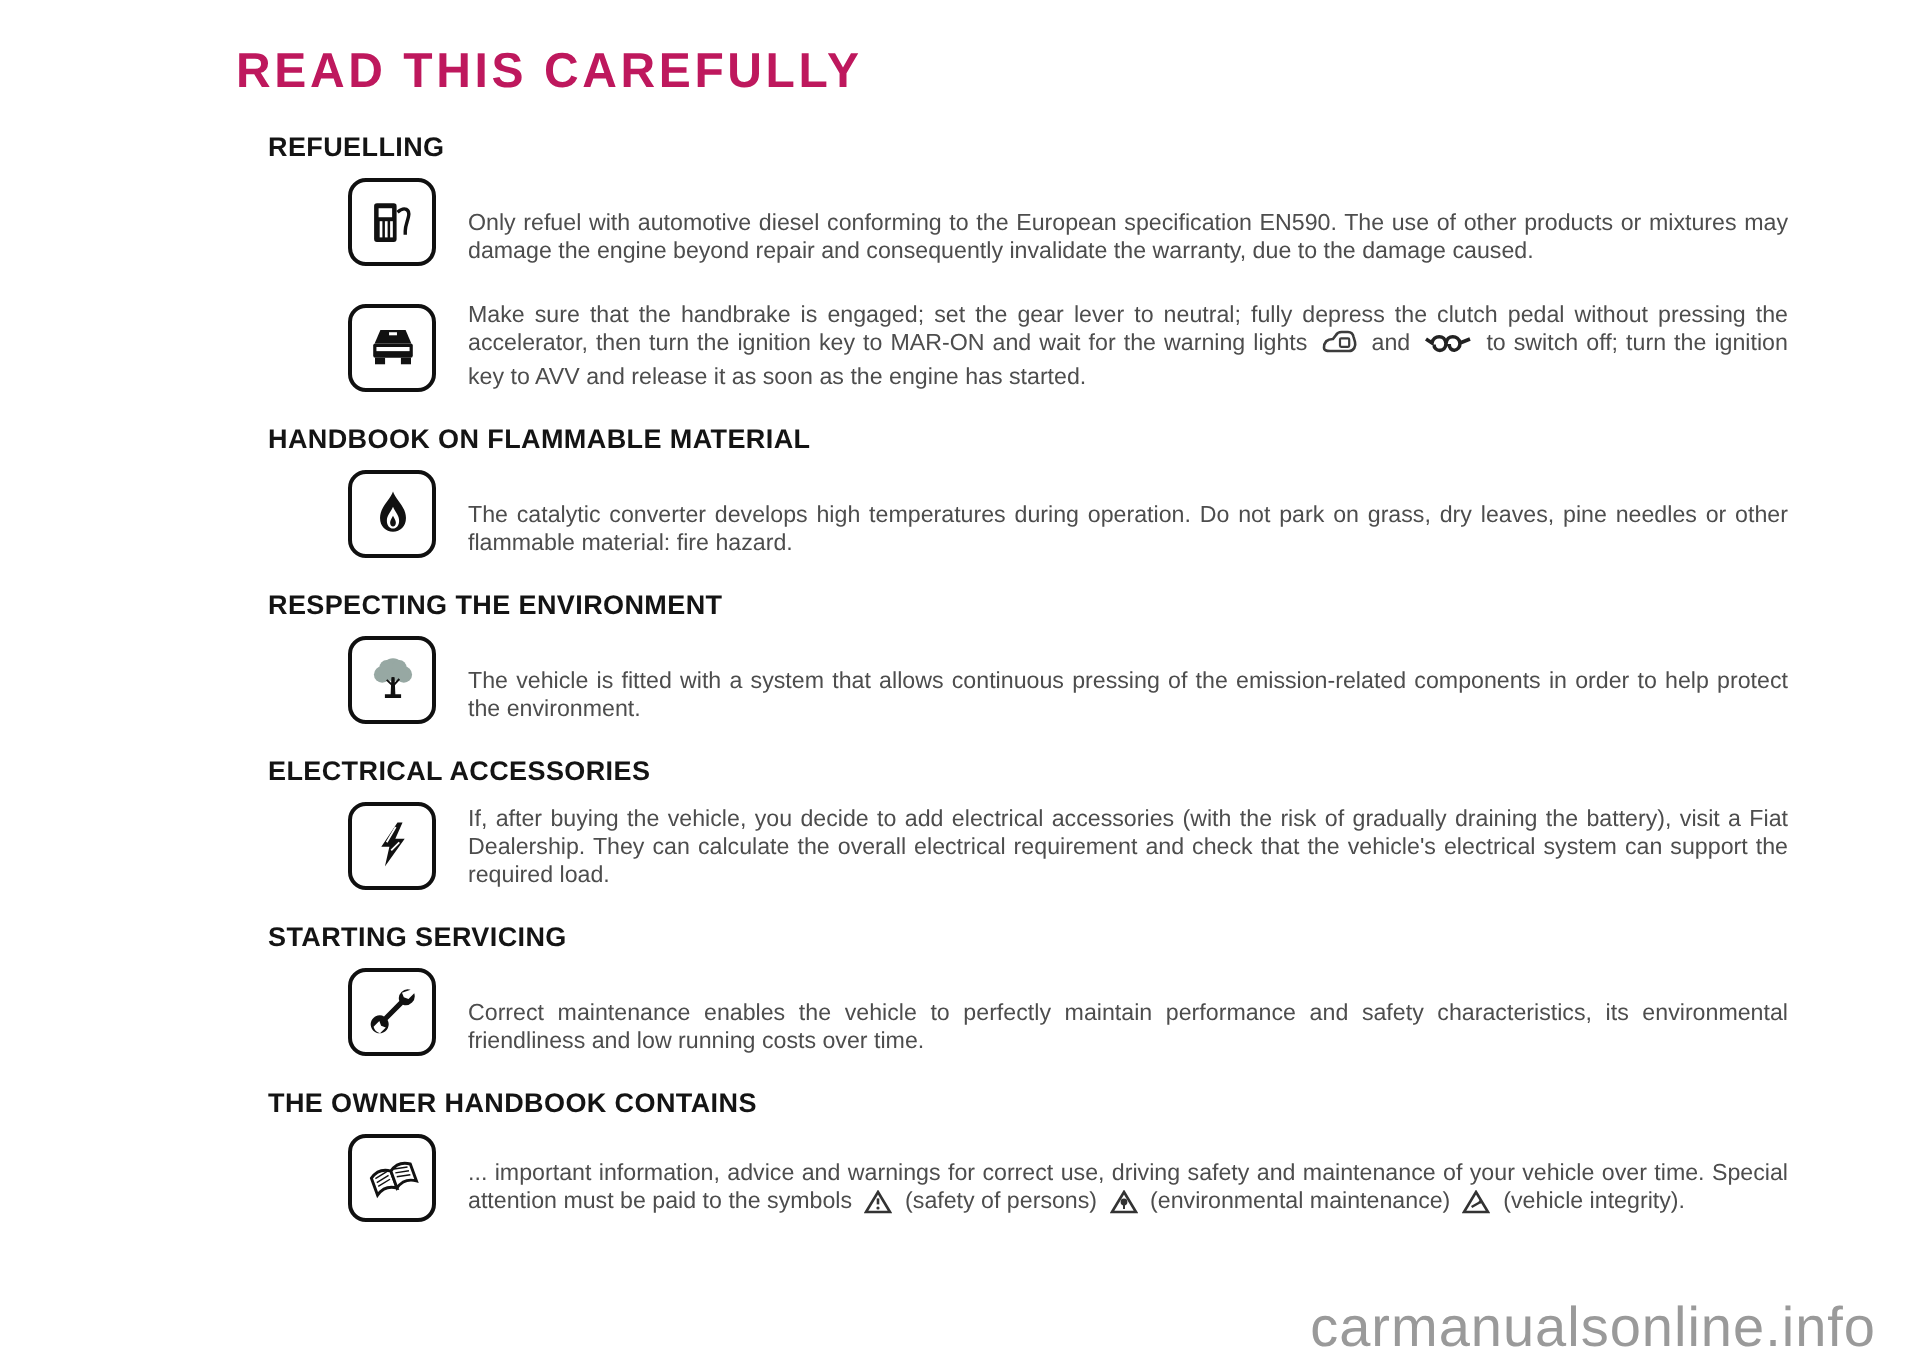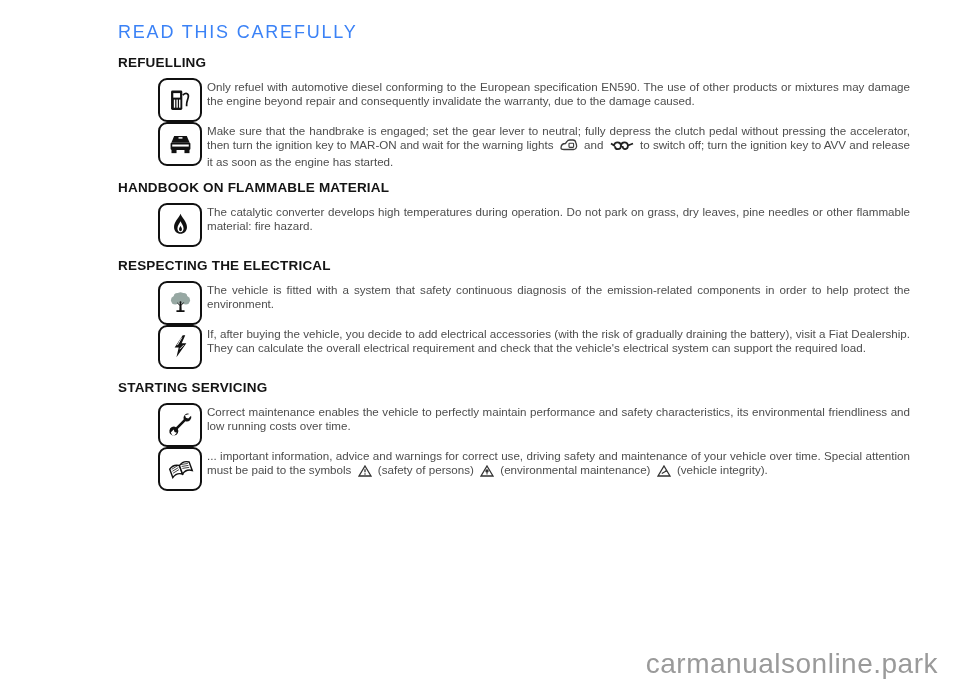--- a/index.html
+++ b/index.html
@@ -6,37 +6,37 @@
   body{
     width:960px;height:686px;
     background:#ffffff;
     font-family:"Liberation Sans", sans-serif;
     position:relative;
     overflow:hidden;
     color:#1a1a1a;
   }
   .page{padding:14px 50px 0 118px;}
   .doc-title{
-    font-size:18px;
-    font-weight:normal;
+    font-size:24px;
+    font-weight:bold;
     letter-spacing:1.8px;
-    color:#3b82f6;
+    color:#be185d;
     margin:8px 0 12px 0;
     transform:scaleY(1.02);
     transform-origin:left top;
   }
-  .section{margin:0;}
+  .section{margin:16px;}
   .section-heading{
     font-size:13.5px;
     font-weight:bold;
     color:#141414;
     letter-spacing:.2px;
     margin:11px 0 8px 0;
   }
-  .row{display:flex;align-items:flex-start;gap:5px;padding-left:40px;}
+  .row{display:flex;align-items:flex-end;gap:16px;padding-left:40px;}
   .icon-box{
     width:40px;height:40px;
     border:2.4px solid #101010;
     border-radius:9px;
     flex:0 0 auto;
     display:flex;align-items:center;justify-content:center;
     background:#fff;
   }
   .body-text{
     flex:1;
@@ -120,39 +120,40 @@
           <path d="M15,3 C13.5,7.5 7.8,11.5 7.8,17.8 C7.8,22.4 11,25.4 15,25.4 C19,25.4 22.2,22.4 22.2,17.8 C22.2,11.5 16.5,7.5 15,3 Z" fill="#111"></path>
           <path d="M15,11.5 C13.8,14.5 11.6,16.2 11.6,19.4 C11.6,21.9 13.1,23.6 15,23.6 C16.9,23.6 18.4,21.9 18.4,19.4 C18.4,16.2 16.2,14.5 15,11.5 Z" fill="#fff"></path>
           <path d="M15,16.5 C14.4,18 13.4,18.9 13.4,20.4 C13.4,21.7 14.1,22.5 15,22.5 C15.9,22.5 16.6,21.7 16.6,20.4 C16.6,18.9 15.6,18 15,16.5 Z" fill="#111"></path>
         </svg>
       </div>
       <div class="body-text">The catalytic converter develops high temperatures during operation. Do not park on grass, dry leaves, pine needles or other flammable material: fire hazard.</div>
     </div>
   </div>
 
   <div class="section">
-    <div class="section-heading">RESPECTING THE ELECTRICAL</div>
+    <div class="section-heading">RESPECTING THE ENVIRONMENT</div>
     <div class="row">
       <div class="icon-box">
         <svg width="27" height="27" viewBox="0 0 30 30">
           <circle cx="15" cy="9.5" r="6" fill="#97a8a3"></circle>
           <circle cx="9" cy="12.5" r="4.6" fill="#97a8a3"></circle>
           <circle cx="21" cy="12.5" r="4.6" fill="#97a8a3"></circle>
           <circle cx="11.5" cy="8.5" r="4" fill="#97a8a3"></circle>
           <circle cx="18.5" cy="8.5" r="4" fill="#97a8a3"></circle>
           <rect x="6.5" y="10" width="17" height="6" fill="#97a8a3"></rect>
           <path d="M14.1,14 L15.9,14 L16.3,23.5 L19.5,23.5 L19.5,25.5 L10.5,25.5 L10.5,23.5 L13.7,23.5 Z" fill="#111"></path>
           <path d="M15,14 L15,19 M11.5,15.5 L14.6,18.4 M18.5,15 L15.4,18.4" stroke="#111" stroke-width="1.1" fill="none"></path>
         </svg>
       </div>
-      <div class="body-text">The vehicle is fitted with a system that safety continuous diagnosis of the emission-related components in order to help protect the environment.</div>
-    </div>
-  </div>
-
-  <div class="section">
+      <div class="body-text">The vehicle is fitted with a system that allows continuous pressing of the emission-related components in order to help protect the environment.</div>
+    </div>
+  </div>
+
+  <div class="section">
+    <div class="section-heading">ELECTRICAL ACCESSORIES</div>
     <div class="row">
       <div class="icon-box">
         <svg width="27" height="27" viewBox="0 0 30 30">
           <path d="M17.5,2.5 L8.5,16 L13,16 L10.5,27 L21.5,11.5 L16.3,11.5 L20.3,2.5 Z" fill="#111"></path>
           <path d="M16.5,5 L11.5,13.5 M14,18 L18.5,13.5" stroke="#fff" stroke-width="1" fill="none"></path>
         </svg>
       </div>
       <div class="body-text">If, after buying the vehicle, you decide to add electrical accessories (with the risk of gradually draining the battery), visit a Fiat Dealership. They can calculate the overall electrical requirement and check that the vehicle's electrical system can support the required load.</div>
     </div>
   </div>
@@ -163,20 +164,21 @@
       <div class="icon-box">
         <svg width="27" height="27" viewBox="0 0 30 30">
           <path fill="#111" d="M24.8,3.2 a5,5 0 0 0 -6.3,6.3 L10,18 a5,5 0 1 0 2,2 L20.5,11.5 a5,5 0 0 0 6.3,-6.3 l-3.2,3.2 -2.6,-1 -1,-2.6 z M7.4,20.6 l1,2.6 2.6,1 -3.2,3.2 a5,5 0 0 1 -3.6,-3.6 z"></path>
         </svg>
       </div>
       <div class="body-text">Correct maintenance enables the vehicle to perfectly maintain performance and safety characteristics, its environmental friendliness and low running costs over time.</div>
     </div>
   </div>
 
   <div class="section">
+    <div class="section-heading">THE OWNER HANDBOOK CONTAINS</div>
     <div class="row">
       <div class="icon-box">
         <svg width="27" height="27" viewBox="0 0 30 30">
           <g transform="rotate(-20 15 15)">
             <path d="M3.5,11.5 Q9.3,7.5 15,11.5 L15,21.5 Q9.3,17.5 3.5,21.5 Z" fill="#fff" stroke="#111" stroke-width="1.6"></path>
             <path d="M26.5,11.5 Q20.7,7.5 15,11.5 L15,21.5 Q20.7,17.5 26.5,21.5 Z" fill="#fff" stroke="#111" stroke-width="1.6"></path>
             <path d="M5.5,12.5 L13,11 M5.5,14.8 L13,13.3 M5.5,17.1 L13,15.6 M17,11 L24.5,12.5 M17,13.3 L24.5,14.8 M17,15.6 L24.5,17.1" stroke="#111" stroke-width="0.8" fill="none"></path>
           </g>
         </svg>
       </div>
@@ -198,13 +200,13 @@
               <path d="M7,1 L13,11 L1,11 Z" fill="none" stroke="#333" stroke-width="1.3"></path>
               <path d="M4.8,8.5 L9.2,6 M8.4,5.6 L9.8,6.4" stroke="#333" stroke-width="1.2"></path>
             </svg></span>
         <span>(vehicle integrity).</span>
       </div>
     </div>
   </div>
 
 </div>
 
-<div class="watermark">carmanualsonline.park</div>
+<div class="watermark">carmanualsonline.info</div>
 
 </body></html>

